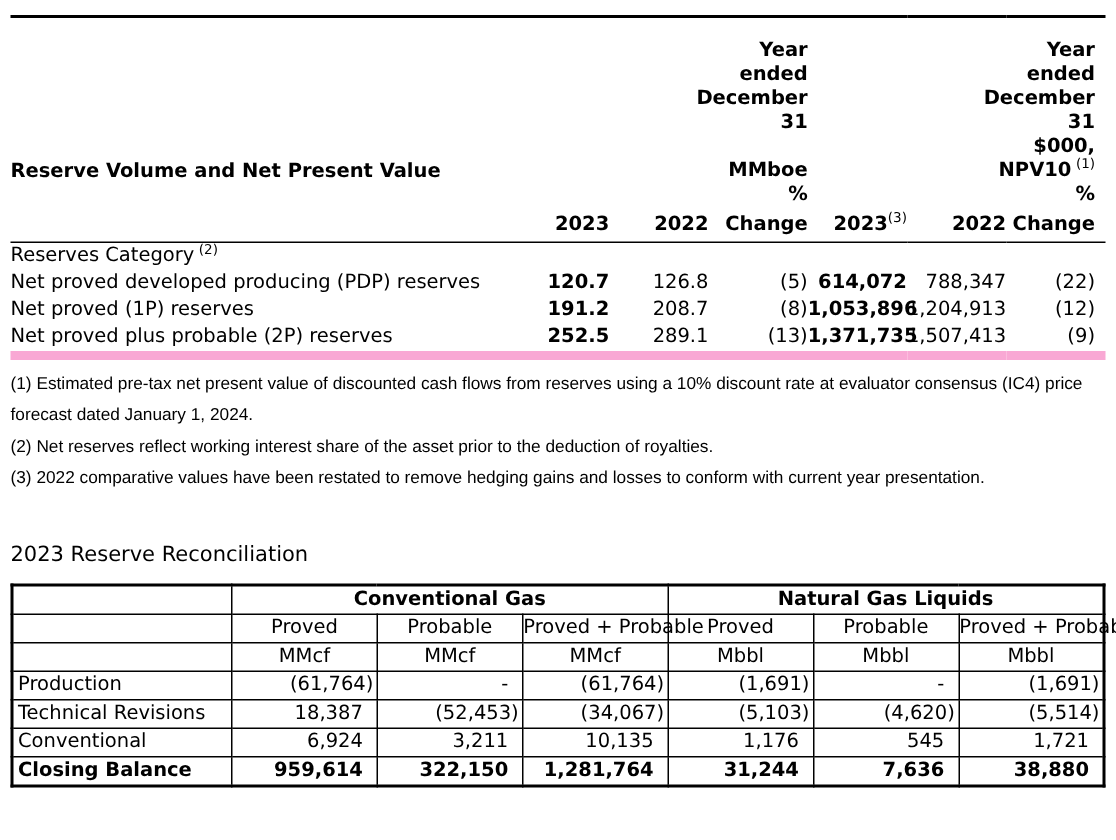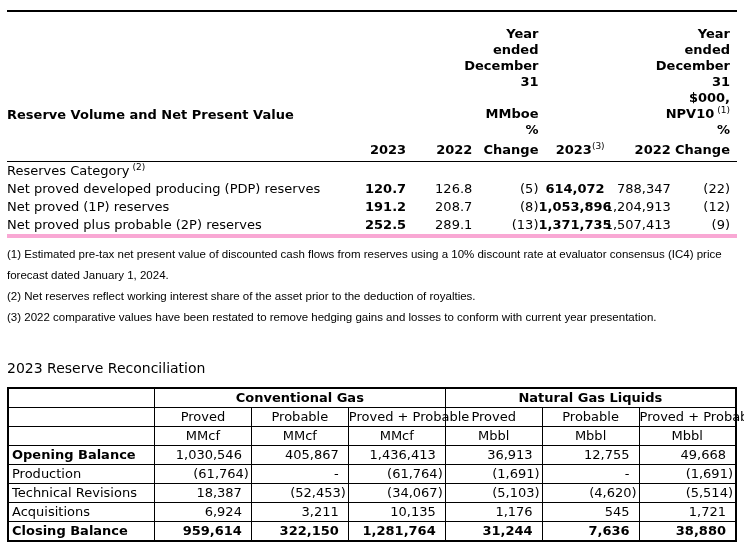--- a/index.html
+++ b/index.html
@@ -15,21 +15,21 @@
   .t1 tr.hdr-top td { vertical-align:bottom; padding-top:14px; }
   .t1 .grp { text-align:right; font-weight:bold; line-height:16px; white-space:nowrap; }
   .t1 .spacer-line { height:16px; }
   .t1 .t1-title { font-weight:bold; margin-bottom:16px; white-space:nowrap; }
   .t1 tr.hdr-cols td { font-weight:bold; text-align:right; vertical-align:bottom; height:20px;
                        border-bottom:1.5px solid #000; line-height:16px; padding-bottom:3px; white-space:nowrap; }
   .t1 tr.hdr-cols td.lblcell { text-align:left; }
   .t1 tr.sect td, .t1 tr.data td { height:18px; vertical-align:middle; line-height:16px; white-space:nowrap; }
   .t1 .r { text-align:right; }
   .t1 .b { font-weight:bold; }
-  .t1 tr.last td { border-bottom:4px solid #f9a8d4;margin-top:16px; }
+  .t1 tr.last td { border-bottom:6px solid #f9a8d4;margin-top:16px; }
   .t1 .pr7 { padding-right:7px; }
   sup { font-size:9px; font-weight:normal; line-height:0; }
   sup.sp { margin-left:3px; }
 
   
   .footnotes { font-family:"Liberation Sans",sans-serif; font-size:11.5px; line-height:21px; margin-top:6px; width:730px; }
   .footnotes p { margin:0; }
 
   
   .h2 { font-size:14px; font-weight:normal; margin:32px 0 11px 0; }
@@ -146,49 +146,40 @@
     </tr>
     <tr>
       <td class="k0"></td>
       <td class="k1 sh">MMcf</td>
       <td class="k2 sh">MMcf</td>
       <td class="k3 sh">MMcf</td>
       <td class="k4 sh">Mbbl</td>
       <td class="k5 sh">Mbbl</td>
       <td class="k6 sh">Mbbl</td>
     </tr>
-    <tr class="opening">
-      <td class="k0 rl">Opening Balance</td>
-      <td class="k1 num">1,030,546</td>
-      <td class="k2 num">405,867</td>
-      <td class="k3 num">1,436,413</td>
-      <td class="k4 num">36,913</td>
-      <td class="k5 num">12,755</td>
-      <td class="k6 num">49,668</td>
-    </tr>
     <tr>
       <td class="k0 rl">Production</td>
       <td class="k1 num neg">(61,764)</td>
       <td class="k2 num">-</td>
       <td class="k3 num neg">(61,764)</td>
       <td class="k4 num neg">(1,691)</td>
       <td class="k5 num">-</td>
       <td class="k6 num neg">(1,691)</td>
     </tr>
     <tr>
       <td class="k0 rl">Technical Revisions</td>
       <td class="k1 num">18,387</td>
       <td class="k2 num neg">(52,453)</td>
       <td class="k3 num neg">(34,067)</td>
       <td class="k4 num neg">(5,103)</td>
       <td class="k5 num neg">(4,620)</td>
       <td class="k6 num neg">(5,514)</td>
     </tr>
     <tr>
-      <td class="k0 rl">Acquisitions</td>
+      <td class="k0 rl">Conventional</td>
       <td class="k1 num">6,924</td>
       <td class="k2 num">3,211</td>
       <td class="k3 num">10,135</td>
       <td class="k4 num">1,176</td>
       <td class="k5 num">545</td>
       <td class="k6 num">1,721</td>
     </tr>
     <tr class="closing">
       <td class="k0 rl">Closing Balance</td>
       <td class="k1 num">959,614</td>

